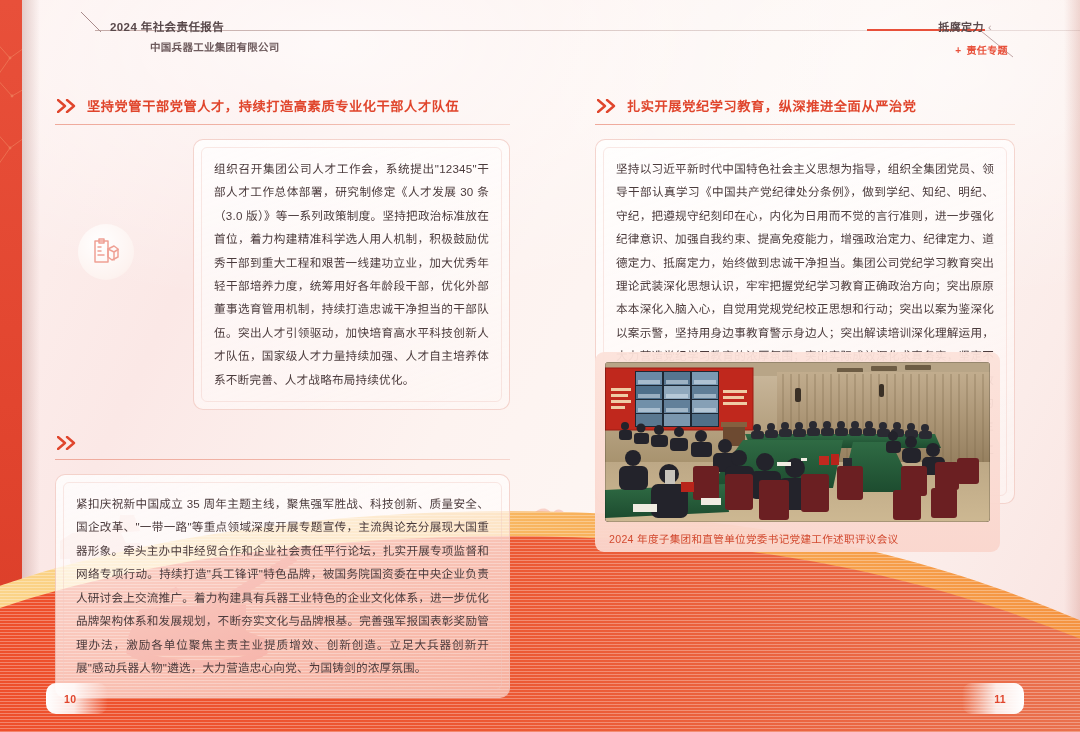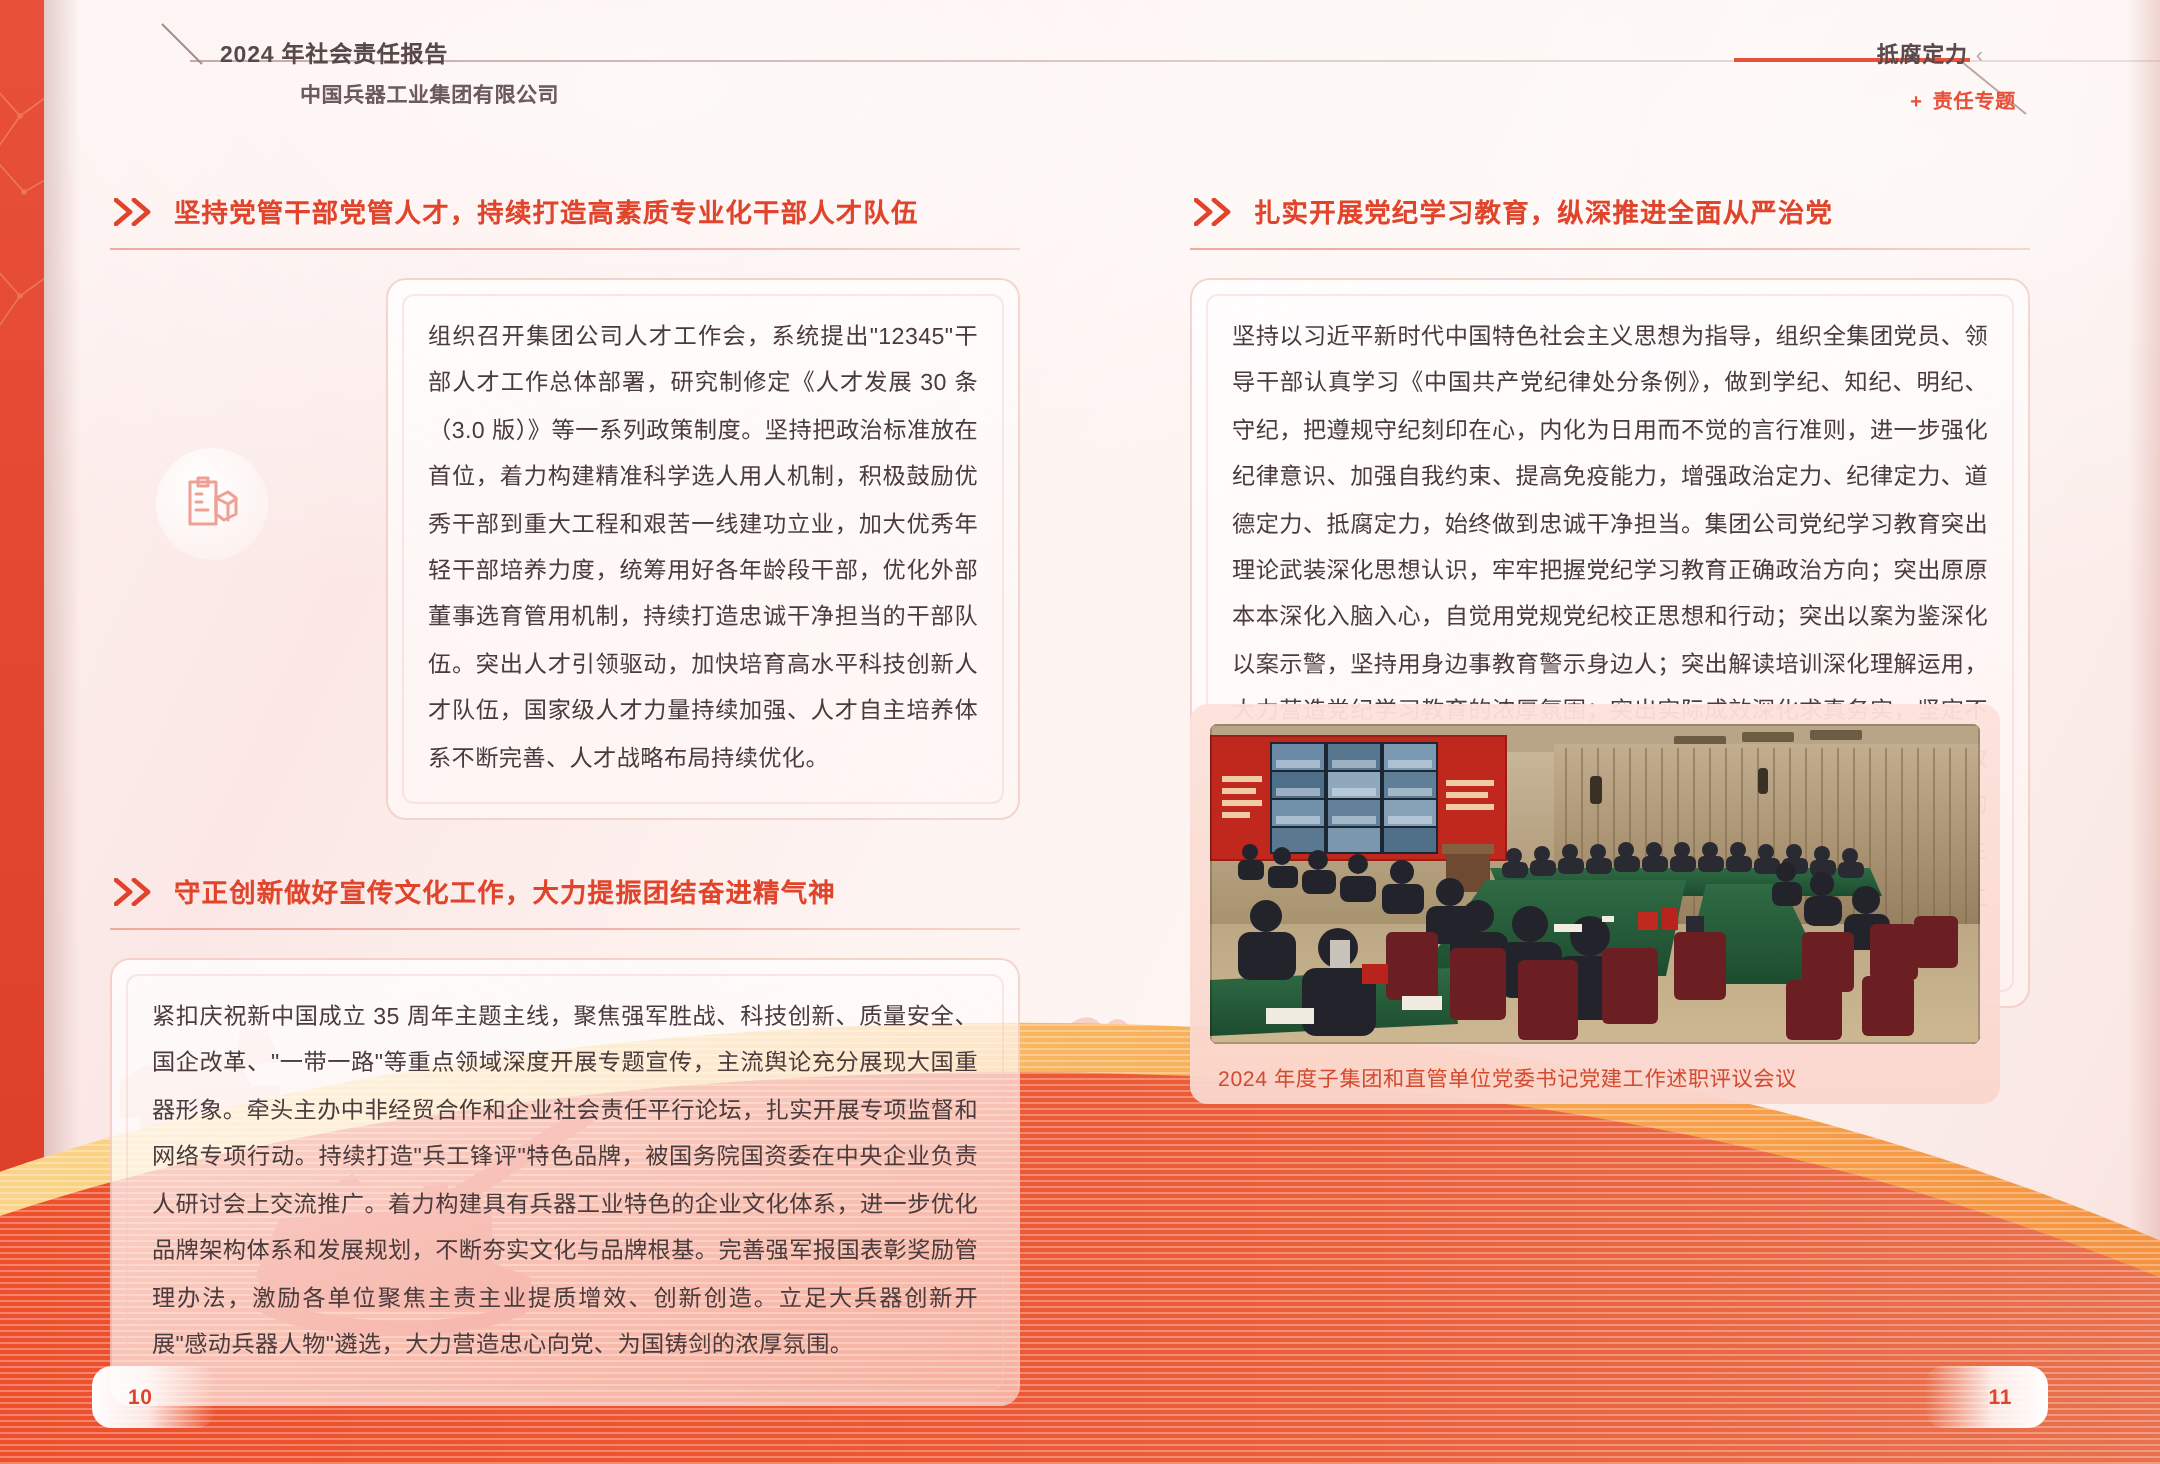--- a/index.html
+++ b/index.html
@@ -361,21 +361,20 @@
     </div>
 
     <div class="sec" style="margin-top:26px">
       <div class="sec-head">
         <span class="chevrons">
           <svg width="21" height="14" viewBox="0 0 21 14">
             <path d="M1,1 L8,7 L1,13" stroke="#e0452c" stroke-width="2.4" fill="none" stroke-linecap="round" stroke-linejoin="round"></path>
             <path d="M10,1 L17,7 L10,13" stroke="#e0452c" stroke-width="2.4" fill="none" stroke-linecap="round" stroke-linejoin="round"></path>
           </svg>
         </span>
-        <span class="sec-title">守正创新做好宣传文化工作，大力提振团结奋进精气神</span>
       </div>
       <div class="sec-rule"></div>
 
       <div class="card">
         <div class="card-inner-line"></div>
         <p>紧扣庆祝新中国成立 35 周年主题主线，聚焦强军胜战、科技创新、质量安全、国企改革、"一带一路"等重点领域深度开展专题宣传，主流舆论充分展现大国重器形象。牵头主办中非经贸合作和企业社会责任平行论坛，扎实开展专项监督和网络专项行动。持续打造"兵工锋评"特色品牌，被国务院国资委在中央企业负责人研讨会上交流推广。着力构建具有兵器工业特色的企业文化体系，进一步优化品牌架构体系和发展规划，不断夯实文化与品牌根基。完善强军报国表彰奖励管理办法，激励各单位聚焦主责主业提质增效、创新创造。立足大兵器创新开展"感动兵器人物"遴选，大力营造忠心向党、为国铸剑的浓厚氛围。</p>
       </div>
     </div>
   </div>
 

